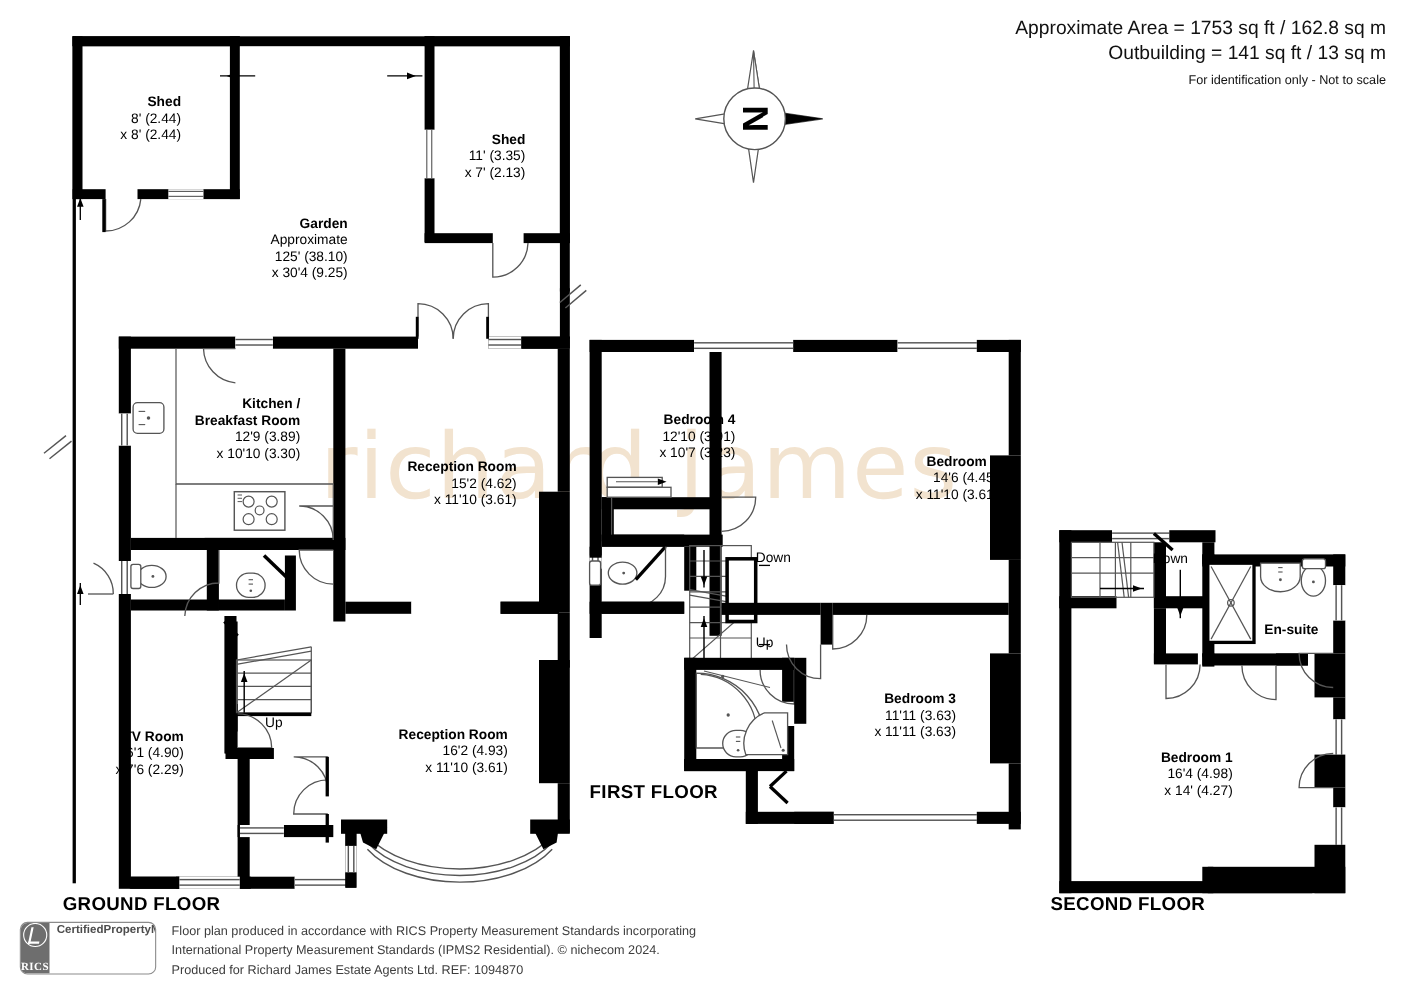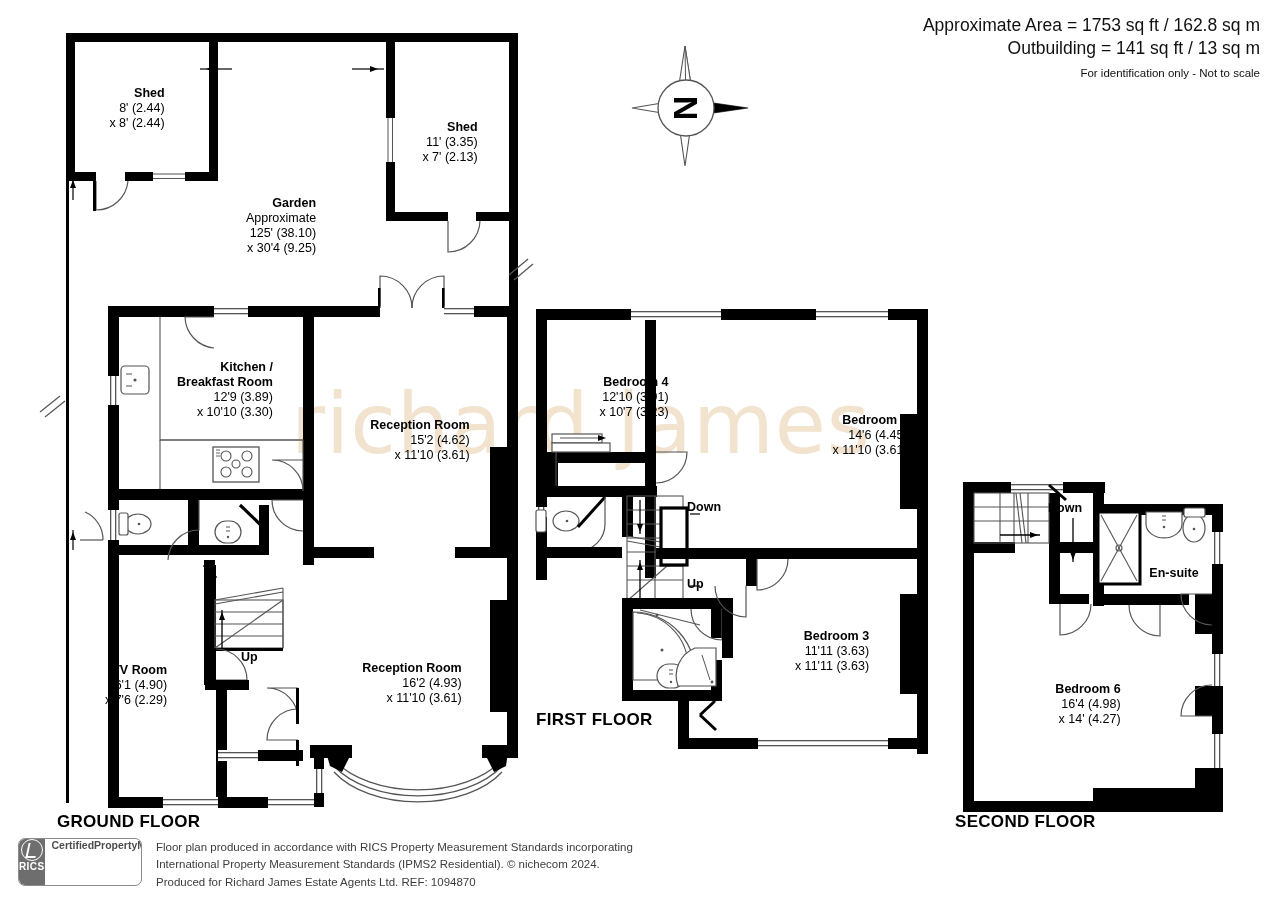--- a/index.html
+++ b/index.html
@@ -25,41 +25,41 @@
   }
 
   .room{
     position:absolute;text-align:right;line-height:1.2;white-space:nowrap;
     transform:translate(-50%,-50%);
   }
   .room .rname{font-size:12.5px;font-weight:bold;display:block;}
   .room .rdim{font-size:12.5px;font-weight:400;display:block;}
 
   .stairlbl{
-    position:absolute;font-size:12.5px;font-weight:bold;white-space:nowrap;
+    position:absolute;font-size:12.5px;font-weight:normal;white-space:nowrap;
   }
 
   
   .watermark{
     position:absolute;left:291px;top:376px;
     font-family:"DejaVu Sans",sans-serif;
     font-size:83px;font-weight:400;letter-spacing:1px;
     color:#f2e3cf;white-space:nowrap;user-select:none;
     z-index:0;
   }
 
   
   .footer{position:absolute;left:18px;top:838px;display:flex;align-items:flex-start;}
   .rics-badge{
     width:122px;height:46px;border:1px solid #8b8b8b;border-radius:7px;
     display:flex;overflow:hidden;background:#fff;flex:none;
   }
   .rics-left{
     width:52px;background:#6e6e6e;color:#fff;display:flex;flex-direction:column;
-    align-items:center;justify-content:flex-start;gap:1px;
+    align-items:center;justify-content:space-between;gap:1px;font-family:Liberation Serif, serif;
   }
   .rics-mark{width:20px;height:20px;border:1.6px solid #fff;border-radius:50%;
     position:relative;}
   .rics-mark:after{
     content:"";position:absolute;left:5px;top:3px;width:8px;height:13px;
     border-left:2px solid #fff;border-bottom:2px solid #fff;
     transform:skewX(-12deg);
   }
   .rics-word{font-size:10px;font-weight:bold;letter-spacing:.4px;line-height:1;}
   .rics-right{
@@ -553,21 +553,21 @@
     <span class="rdim">x 11'10 (3.61)</span>
   </div>
 
   <div class="room" style="left:832px;top:651px;z-index:3;">
     <span class="rname">Bedroom 3</span>
     <span class="rdim">11'11 (3.63)</span>
     <span class="rdim">x 11'11 (3.63)</span>
   </div>
 
   <div class="room" style="left:1088px;top:704px;z-index:3;">
-    <span class="rname">Bedroom 6</span>
+    <span class="rname">Bedroom 1</span>
     <span class="rdim">16'4 (4.98)</span>
     <span class="rdim">x 14' (4.27)</span>
   </div>
 
   <div class="room" style="left:1174px;top:573px;z-index:3;">
     <span class="rname">En-suite</span>
   </div>
 
   <div class="stairlbl" style="left:241px;top:650px;z-index:3;">Up</div>
   <div class="stairlbl" style="left:687px;top:500px;z-index:3;">Down</div>

